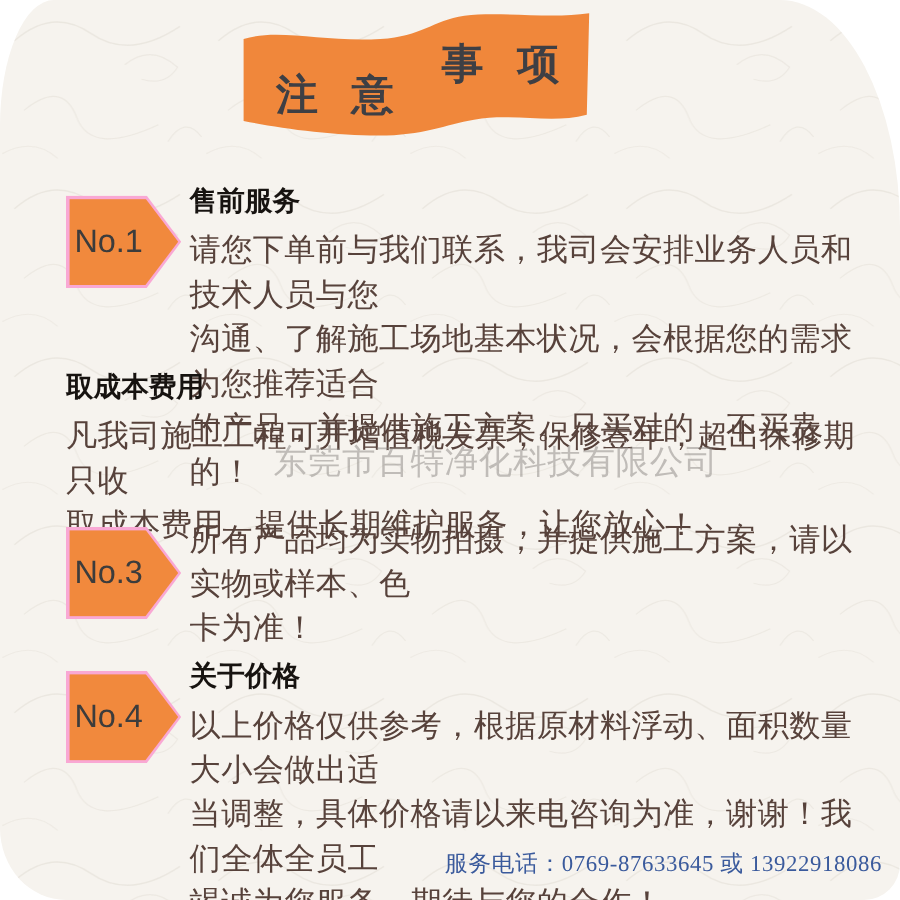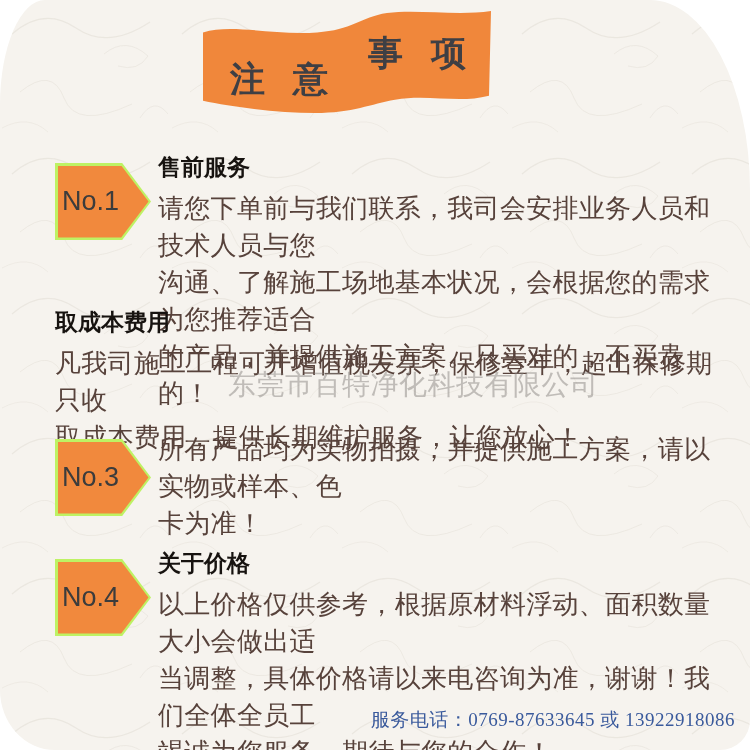--- a/index.html
+++ b/index.html
@@ -60,21 +60,21 @@
   .s3 { top: 431px; }
   .s4 { top: 551px; }
 
   .pent {
     position: relative;
     flex: 0 0 96px;
     width: 96px;
     height: 77px;
     margin-top: 8px;
     margin-right: 7px;
-    background: #bef264;
+    background: #f9a8d4;
     clip-path: polygon(0 0, 70% 0, 100% 50%, 70% 100%, 0 100%);
   }
   .pent-inner {
     position: absolute;
     inset: 2.5px;
     background: #f1893d;
     clip-path: polygon(0 0, 70% 0, 100% 50%, 70% 100%, 0 100%);
   }
   .pent-label {
     position: absolute;

